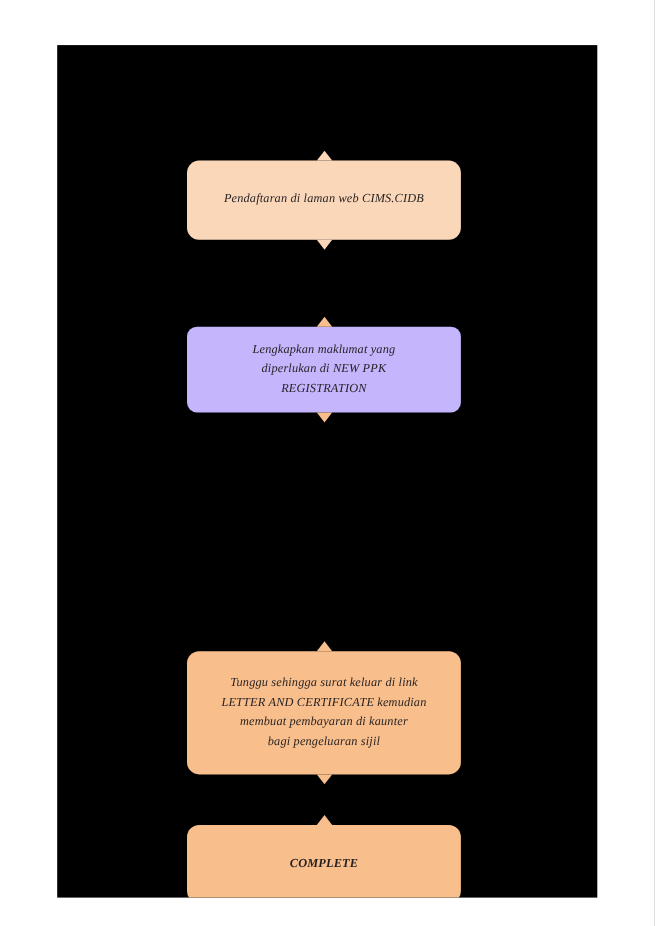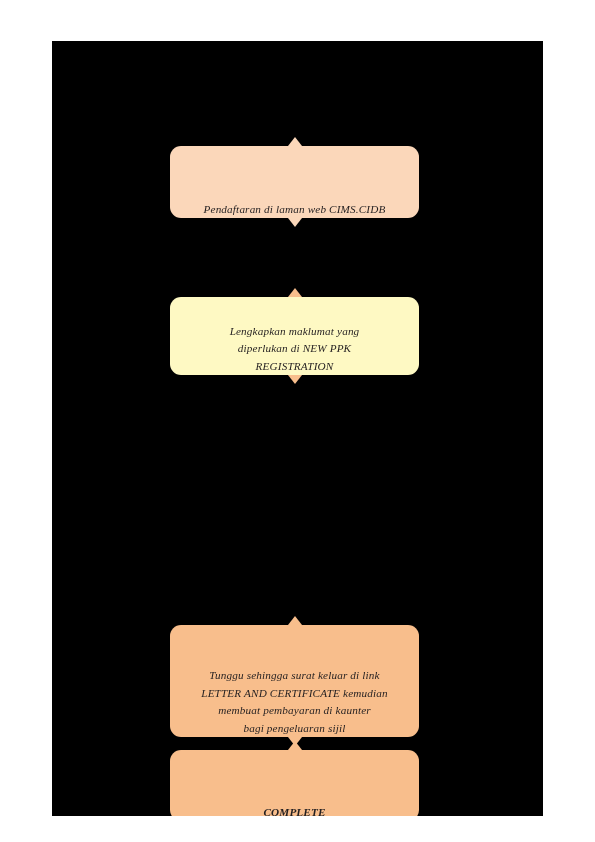--- a/index.html
+++ b/index.html
@@ -43,21 +43,21 @@
     width: 249px;
     box-sizing: border-box;
   }
 
   .step-shape {
     position: relative;
     width: 100%;
     height: 100%;
     border-radius: 11px;
     display: flex;
-    align-items: flex-end;
+    align-items: center;
     justify-content: center;
     box-sizing: border-box;
     padding: 0 16px;
   }
 
   
   .notch-top {
     position: absolute;
     left: 50%;
     top: -9px;
@@ -89,40 +89,40 @@
     text-align: center;
     letter-spacing: 0.15px;
     white-space: pre-line;
     width: 100%;
   }
 
   
   #step-1 { top: 105px; height: 72px; }   
   #step-2 { top: 256px; height: 78px; }   
   #step-3 { top: 406px; height: 69px; }   
-  #step-4 { top: 551px; height: 112px; margin-top: 33px; }  
+  #step-4 { top: 551px; height: 112px; }  
   #step-5 { top: 709px; height: 71px; }   
 </style>
 </head>
 <body>
 
 <div id="page">
 
   <div id="canvas-area">
 
     <div class="step" id="step-1">
       <div class="step-shape" style="background:#fbd7ba;color:#fbd7ba;">
         <span class="notch-top"></span>
         <span class="notch-bottom"></span>
         <span class="step-label">Pendaftaran di laman web CIMS.CIDB</span>
       </div>
     </div>
 
     <div class="step" id="step-2">
-      <div class="step-shape" style="background:#fef9c3;color:#f8be8c;">
+      <div class="step-shape" style="background:#c4b5fd;color:#f8be8c;border-radius:9px;">
         <span class="notch-top"></span>
         <span class="notch-bottom"></span>
         <span class="step-label">Lengkapkan maklumat yang
 diperlukan di NEW PPK
 REGISTRATION</span>
       </div>
     </div>
 
 
     <div class="step" id="step-4">

